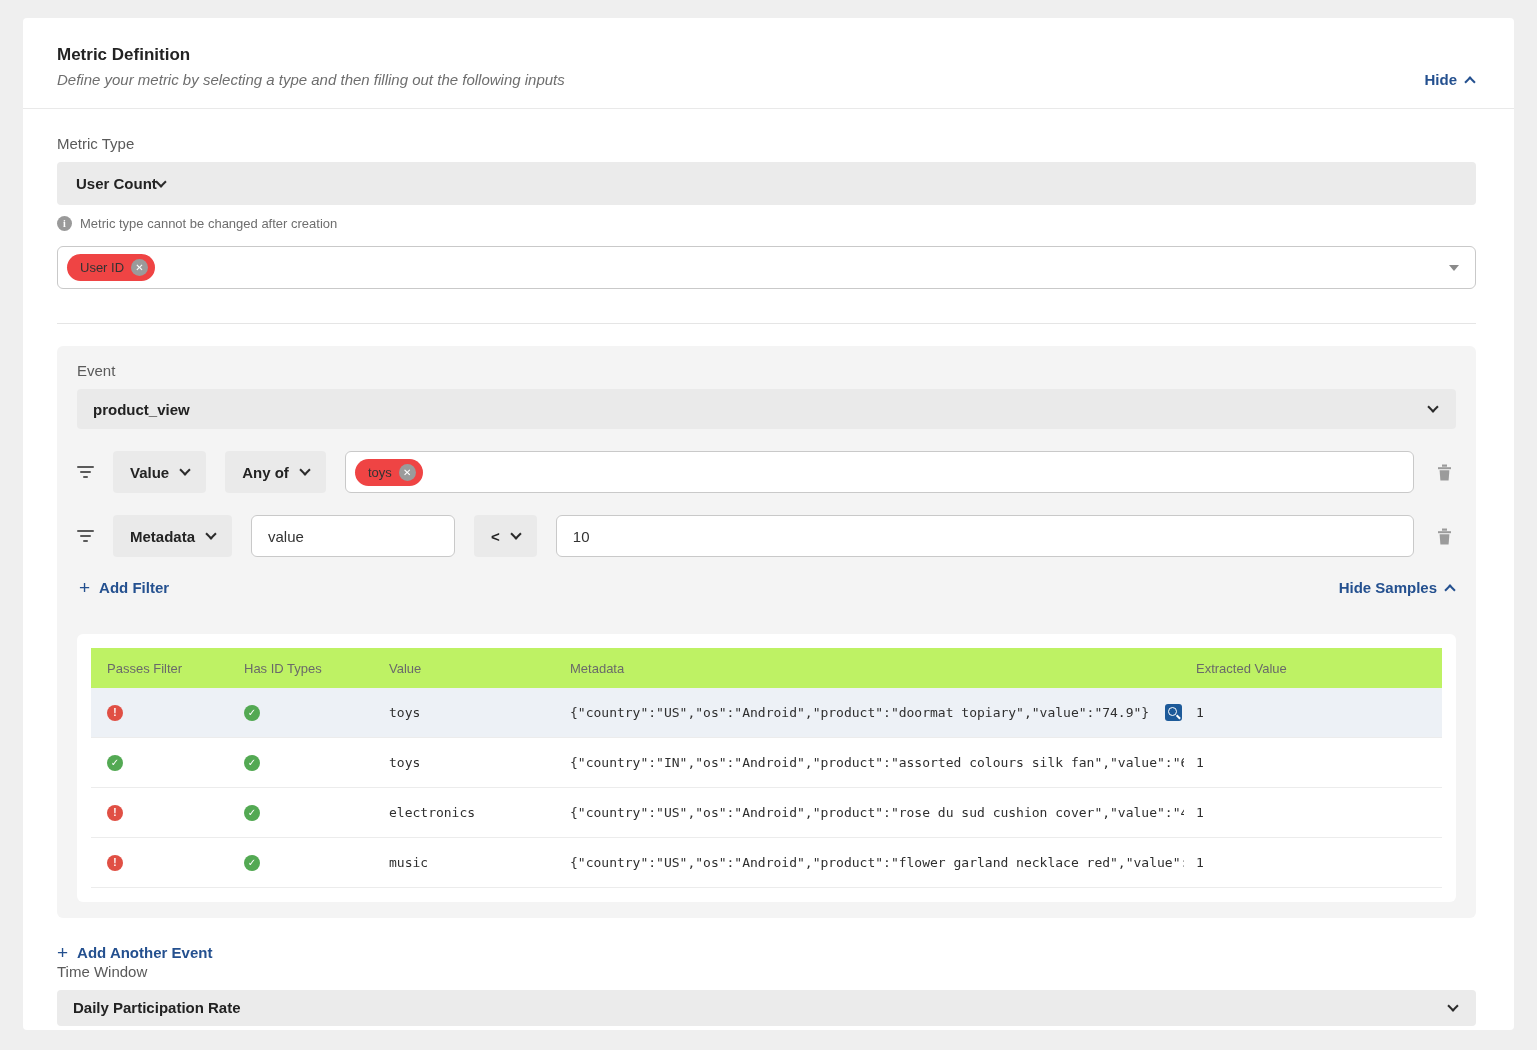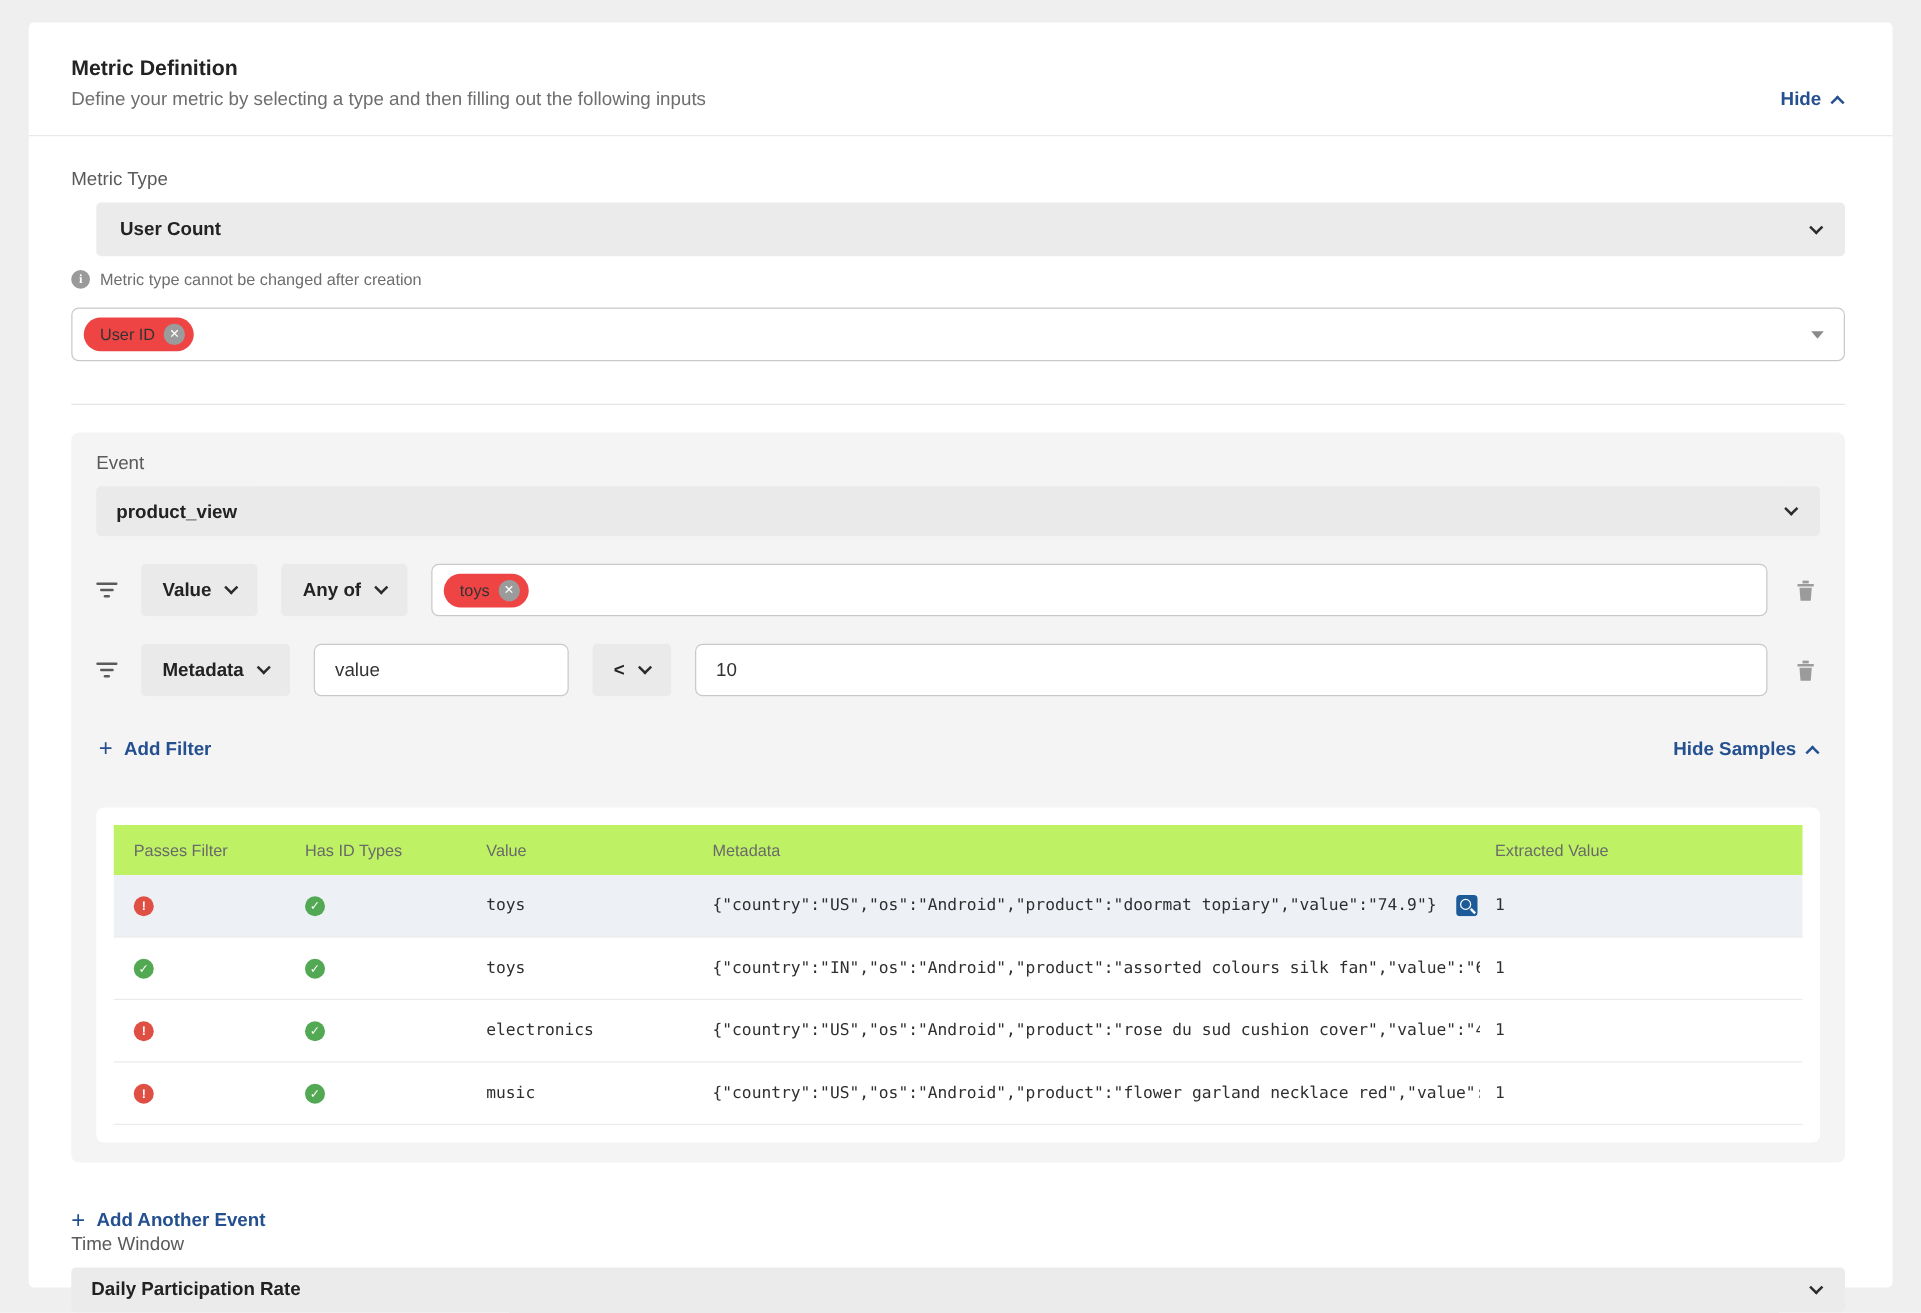--- a/index.html
+++ b/index.html
@@ -19,38 +19,38 @@
     border-radius:4px;
   }
 
   
   .card-header {
     display:flex; justify-content:space-between; align-items:flex-end;
     padding:27px 40px 20px 34px;
     border-bottom:1px solid #e9e9e9;
   }
   .page-title { font-size:17px; font-weight:bold; color:#232323; }
-  .page-subtitle { font-size:15px; color:#6e6e6e; margin-top:6px; }
+  .page-subtitle { font-size:15px; color:#6e6e6e; margin-top:6px;font-style:italic; }
   .link { color:#24508f; font-size:15px; font-weight:600; cursor:pointer;
-          display:inline-flex; align-items:center; gap:9px;margin-top:12px; }
+          display:inline-flex; align-items:center; gap:9px; }
   .chev { width:8px; height:8px; border-right:2px solid currentColor; border-bottom:2px solid currentColor; display:inline-block; }
   .chev.up { transform:rotate(-135deg); margin-top:4px; }
   .chev.down { transform:rotate(45deg); margin-top:-4px; }
   .chev.dark { color:#2b2b2b; }
 
   .card-body { padding:0 38px 0 34px; }
 
   
   .metric-row { display:flex; gap:15px; margin-top:26px;flex-direction:column; }
   .field-col { flex:1; min-width:0; }
   .field-label { font-size:15px; color:#5a5a5a; margin-bottom:10px; }
   .select-gray {
     height:43px; background:#ebebeb; border-radius:4px;
-    display:flex; align-items:center; justify-content:space-between;
-    padding:12px 19px; font-size:15px; font-weight:bold; color:#232323; cursor:pointer;margin-left:20px;
+    display:flex; align-items:center; justify-content:flex-start;
+    padding:12px 19px; font-size:15px; font-weight:bold; color:#232323; cursor:pointer;
   }
   .note { display:flex; align-items:center; gap:8px; margin-top:11px; color:#6e6e6e; font-size:13px; }
   .info-icon {
     width:15px; height:15px; border-radius:50%; background:#9a9a9a; color:#fff;
     font-size:10px; font-weight:bold; display:inline-flex; align-items:center; justify-content:center;
     font-family:"Liberation Serif",serif; flex:0 0 auto;
   }
   .multiselect {
     height:43px; background:#fff; border:1px solid #c9c9c9; border-radius:6px;
     display:flex; align-items:center; padding:0 16px 0 9px; cursor:pointer;

